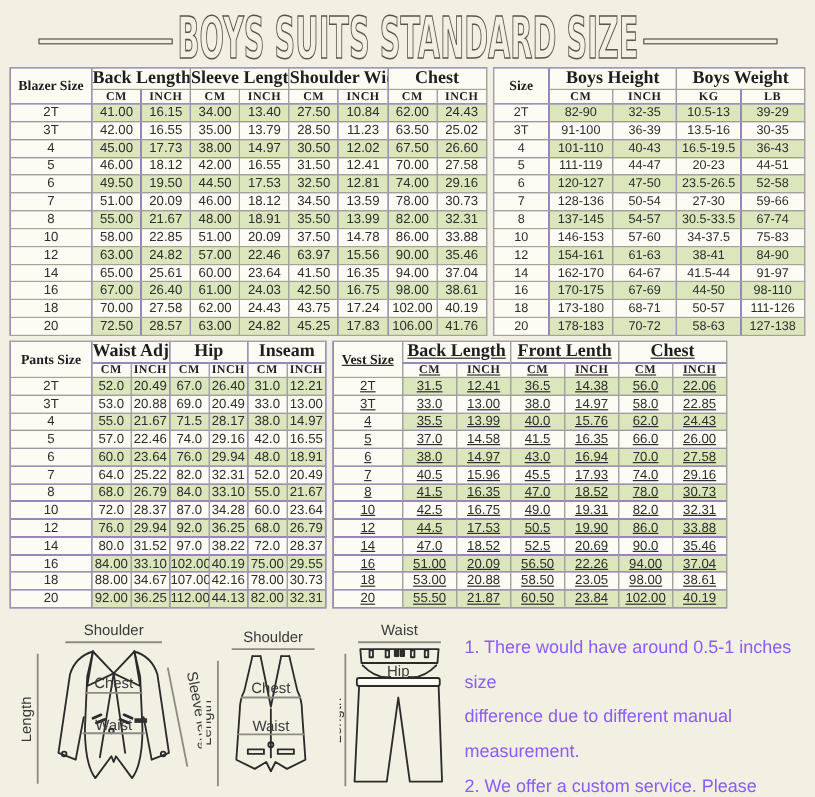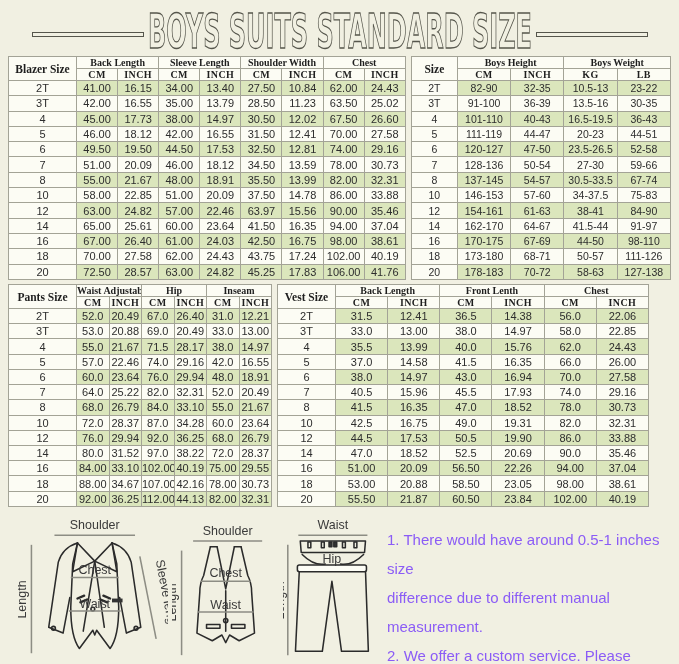--- a/index.html
+++ b/index.html
@@ -18,30 +18,30 @@
   }
   
   .tables-row { display:flex; gap:5px; padding:0 8px; }
   .tables-row.second { margin-top:4px; }
   table.size-table { border-collapse:collapse; table-layout:fixed; background:#8b5cf6; }
   table.size-table.top { height:224px; }
   table.size-table.bottom { height:223px; }
   .size-table th, .size-table td { border:1px solid #a3a396; text-align:center; vertical-align:middle; padding:0; overflow:hidden; white-space:nowrap; }
   .size-table th { font-family:"Liberation Serif", serif; color:#1e1e1e; background:#fcfcf4; }
   .size-table th.corner { font-size:11.5px; font-weight:bold; }
-  .size-table th.group  { font-size:10px; font-weight:bold; }
+  .size-table th.group  { font-size:15px; font-weight:bold; }
   .size-table th.unit   { font-size:10px;  font-weight:bold; letter-spacing:.4px; }
   .size-table td { font-size:11px; color:#2d2d2d; background:#fcfcf4; }
   .size-table tr.alt td { background:#dbe6bc; }
   .size-table tr.alt td.size { background:#fcfcf4; }
   #blazer-table { width:416px; }  #blazer-table col.c-first { width:68px; }
   #height-table { width:272px; }  #height-table col.c-first { width:46px; }
   #height-table td { font-size:10.5px; }
   #pants-table  { width:264px; }  #pants-table col.c-first  { width:68px; }
-  #vest-table   { width:372px; }  #vest-table col.c-first   { width:58px; }
+  #vest-table   { width:329px;text-decoration:underline; }  #vest-table col.c-first   { width:58px; }
   
   .bottom-row { display:flex; margin-top:6px; }
   .diagrams { display:flex; gap:4px; padding-left:18px; width:379px; flex:none; align-items:flex-start; }
   .diagram-label { font-family:"Liberation Sans", sans-serif; font-size:13px; fill:#3a3a3a; }
   .measure-line { stroke:#8d8d84; stroke-width:1.6; }
   .garment { stroke:#2b2b2b; stroke-width:1.6; fill:none; stroke-linejoin:round; stroke-linecap:round; }
   .notes { flex:1; padding:12px 6px 0 8px; }
   .note-line { font-size:15px; line-height:29px; color:#8b5cf6; }
 </style>
 </head>
@@ -255,21 +255,21 @@
             <th class="unit">KG</th>
             <th class="unit">LB</th>
           </tr>
         </thead>
         <tbody>
           <tr class="alt">
             <td class="size">2T</td>
             <td>82-90</td>
             <td>32-35</td>
             <td>10.5-13</td>
-            <td>23-22</td>
+            <td>39-29</td>
           </tr>
           <tr>
             <td class="size">3T</td>
             <td>91-100</td>
             <td>36-39</td>
             <td>13.5-16</td>
             <td>30-35</td>
           </tr>
           <tr class="alt">
             <td class="size">4</td>

